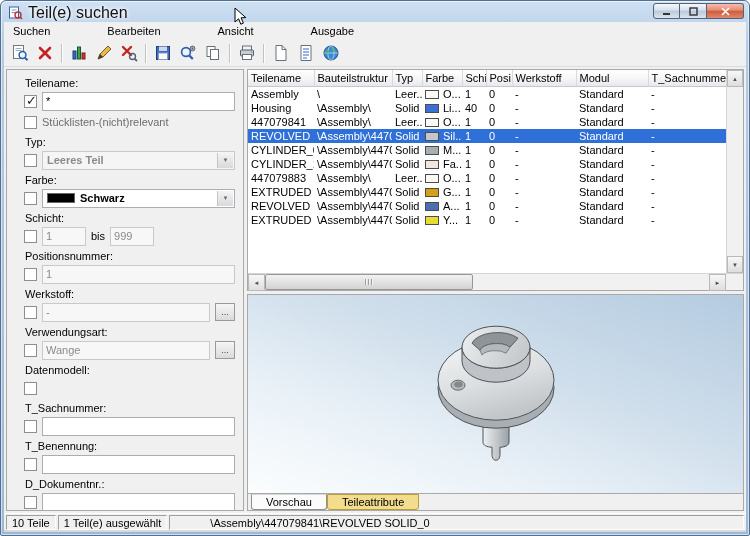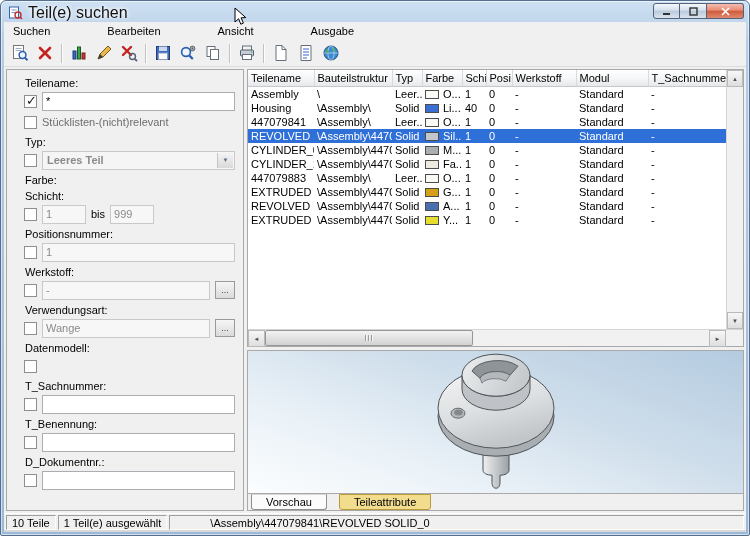--- a/index.html
+++ b/index.html
@@ -50,21 +50,21 @@
   .combo.dis { color:#8a8a8a; border-color:#c9c9c9; background:#f5f5f5; }
   .combo .arrow { position:absolute; right:1px; top:1px; bottom:1px; width:16px;
     background:linear-gradient(#f4f4f4,#d9d9d9); border-left:1px solid #c4c4c4;
     display:flex; align-items:center; justify-content:center; font-size:6px; color:#5c6f86; }
   .color-chip { display:inline-block; width:28px; height:10px; border:1px solid #666; margin-right:5px; flex:none; }
   .browse-btn { flex:none; width:20px; height:18px; border:1px solid #9a9a9a; background:linear-gradient(#f6f6f6,#dadada); font-size:9px; line-height:1; color:#444; display:flex; align-items:flex-end; justify-content:center; padding-bottom:3px; }
 
   
   .right-col { flex:1; min-width:0; display:flex; flex-direction:column; gap:3px; }
 
-  .table-area { height:278px; flex:none; border:1px solid #a9a9a9; background:#fff; display:flex; flex-direction:column; }
+  .table-area { height:222px; flex:none; border:1px solid #a9a9a9; background:#fff; display:flex; flex-direction:column; }
   .table-main { flex:1; display:flex; overflow:hidden; }
   .table-holder { flex:1; overflow:hidden; background:#fff; }
   table { border-collapse:collapse; table-layout:fixed; width:480px; }
   thead th { height:16px; background:linear-gradient(#ffffff,#f4f5f7 55%,#e6e8eb); border-right:1px solid #d9dadc; border-bottom:1px solid #c7c8ca;
     font-weight:normal; text-align:left; padding:0 3px; white-space:nowrap; overflow:hidden; }
   tbody td { height:14px; line-height:14px; padding:0 3px; white-space:nowrap; overflow:hidden; }
   tr.selected td { background:#2e6fd8; color:#fff; }
   .swatch { display:inline-block; width:14px; height:9px; border:1px solid #4c4c4c; margin-right:4px; vertical-align:-1px; background:#fff; }
 
   .vscroll { width:17px; flex:none; background:#f1f1f1; border-left:1px solid #d5d5d5; display:flex; flex-direction:column; justify-content:space-between; }
@@ -76,21 +76,21 @@
     background:repeating-linear-gradient(90deg,#9b9b9b 0 1px,#f5f5f5 1px 2px,transparent 2px 3px); }
   .scroll-corner { width:17px; flex:none; background:#f1f1f1; }
   .hscroll-track { flex:1; }
 
   
   .preview-area { flex:1; min-height:0; border:1px solid #a9a9a9; display:flex; flex-direction:column; background:#fff; }
   .preview-canvas { flex:1; position:relative; overflow:hidden;
     background:linear-gradient(200deg,#b4cbe0 0%,#cfdeeb 40%,#e9f1f7 70%,#fbfdfe 100%); }
   .part-svg { position:absolute; left:50%; top:50%; transform:translate(-50%,-52%); }
   .preview-tabs { height:17px; flex:none; background:#f0f0f0; border-top:1px solid #a9a9a9; display:flex; align-items:stretch; padding-left:3px; }
-  .ptab { padding:1px 14px 0; margin-right:12px; border:1px solid #8f8f8f; border-top:1px solid #d7d7d7; border-radius:0 0 3px 3px; background:#e4e4e4; white-space:nowrap; }
+  .ptab { padding:1px 14px 0; margin-right:0; border:1px solid #8f8f8f; border-top:1px solid #d7d7d7; border-radius:0 0 3px 3px; background:#e4e4e4; white-space:nowrap; }
   .ptab.active { background:#fbfbfb; }
   .ptab.attr { background:#f2dd8e; border-color:#b99b3c; }
 
   
   .statusbar { height:19px; flex:none; display:flex; align-items:stretch; gap:2px; padding:1px 2px 2px; background:#f0f0f0; border-top:1px solid #fff; box-shadow:0 -2px 0 #d9d9d9 inset; }
   .sb-panel { border:1px solid; border-color:#9f9f9f #fdfdfd #fdfdfd #9f9f9f; padding:0 5px; display:flex; align-items:center; white-space:nowrap; overflow:hidden; }
   .sb-panel.grow { flex:1;padding-left:40px; }
 
   .cursor { position:absolute; left:233px; top:6px; z-index:50; pointer-events:none; }
 </style>
@@ -252,20 +252,28 @@
         <div class="field-label">Typ:</div>
         <div class="field-row">
           <span class="checkbox"></span>
           <div class="combo dis">
             <span>Leeres Teil</span>
             <span class="arrow">▼</span>
           </div>
         </div>
 
         <div class="field-label">Farbe:</div>
+        <div class="field-row">
+          <span class="checkbox"></span>
+          <div class="combo">
+            <span class="color-chip" style="background: rgb(0, 0, 0);"></span>
+            <span>Schwarz</span>
+            <span class="arrow">▼</span>
+          </div>
+        </div>
 
         <div class="field-label">Schicht:</div>
         <div class="field-row">
           <span class="checkbox"></span>
           <input class="tb-input small dis" value="1" style="">
           <span>bis</span>
           <input class="tb-input small dis" value="999" style="">
         </div>
 
         <div class="field-label">Positionsnummer:</div>

